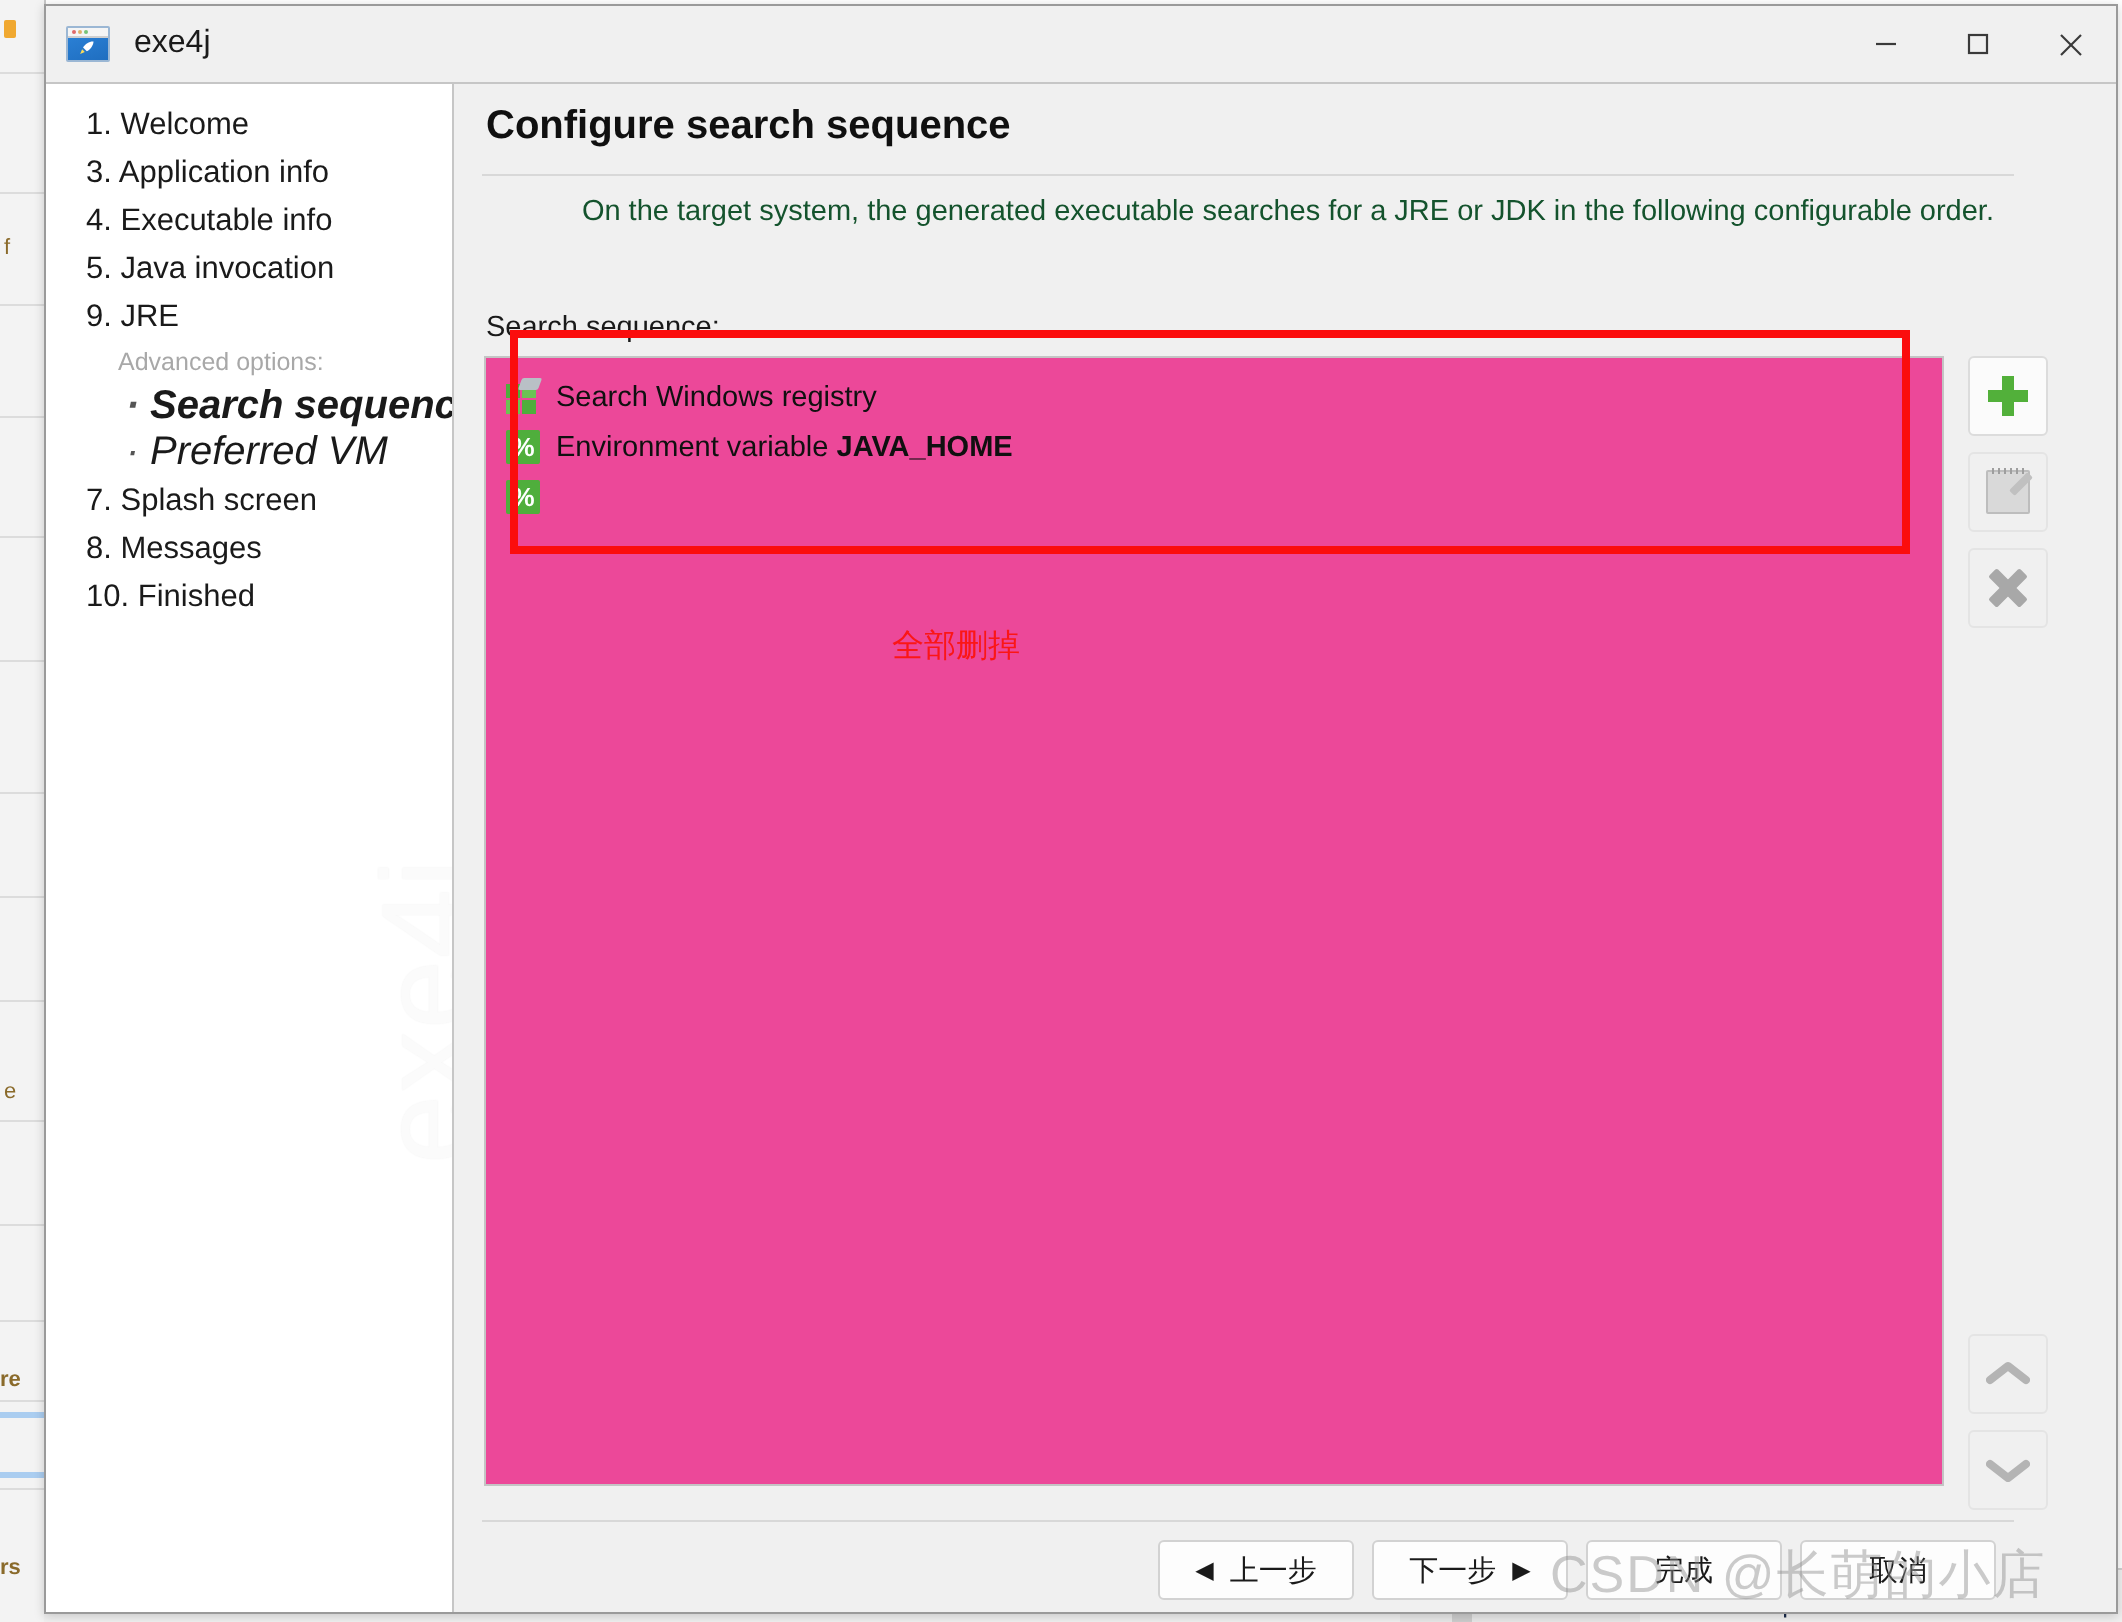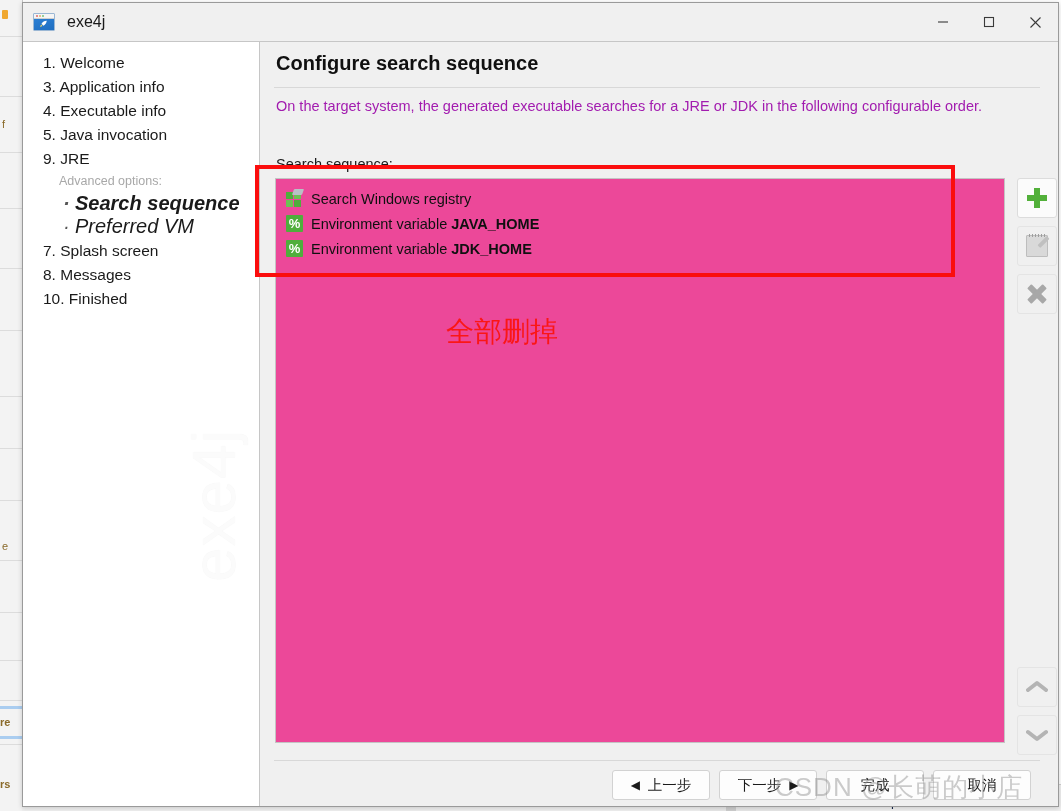--- a/index.html
+++ b/index.html
@@ -187,21 +187,21 @@
     position: absolute;
     left: 0; top: 38px;
     width: 1035px;
     height: 765px;
     display: flex;
   }
 
   
   .sidebar {
     position: relative;
-    width: 237px;
+    width: 204px;
     background: #ffffff;
     border-right: 1px solid #c6c6c6;
     border-top: 1px solid #c6c6c6;
     padding-top: 8px;
     box-sizing: border-box;
     overflow: hidden;
   }
   .nav-item {
     font-size: 15.5px;
     color: #1a1a1a;
@@ -263,22 +263,23 @@
     left: 14px; top: 45px;
     width: 766px;
     height: 1px;
     background: #d8d8d8;
   }
   .page-desc {
     position: absolute;
     left: 16px; top: 53px;
     width: 754px;
     font-size: 14.5px;
-    color: #a21caf;
+    color: #14532d;
     line-height: 22px;
+    text-align: right;
   }
   .field-label {
     position: absolute;
     left: 16px; top: 114px;
     font-size: 14.5px;
     color: #1a1a1a;
   }
 
   
   .listbox {
@@ -432,21 +433,21 @@
     position: absolute;
     left: 255px; top: 165px;
     width: 700px; height: 112px;
     border: 4px solid #fb0d0d;
     box-sizing: border-box;
     pointer-events: none;
   }
   .red-note {
     position: absolute;
     left: 446px; top: 313px;
-    font-size: 28px;
+    font-size: 16px;
     color: #fb1616;
     font-family: "Liberation Sans", sans-serif;
     white-space: nowrap;
   }
 </style>
 </head>
 <body>
 
 <div id="root">
 
@@ -466,21 +467,21 @@
         <i style="top:612px"></i>
         <i style="top:660px"></i>
       <i style="top:700px"></i>
         <i style="top:744px"></i>
     </div>
     <div class="bg-orange-dot"></div>
     <div class="bg-blue-line" style="top:706px"></div>
     <div class="bg-blue-line" style="top:736px"></div>
     <span class="bg-tiny-text" style="left:2px; top:118px;">f</span>
     <span class="bg-tiny-text" style="left:2px; top:540px;">e</span>
-    <span class="bg-tiny-text" style="left:0px; top:684px; font-weight:bold;margin-top:32px;">re</span>
+    <span class="bg-tiny-text" style="left:0px; top:684px; font-weight:bold;">re</span>
     <span class="bg-tiny-text" style="left:0px; top:778px; font-weight:bold;">rs</span>
 
     <div class="bg-bottom-panel"></div>
     <div class="bg-scroll-track"></div>
     <div class="bg-scroll-thumb"></div>
     <div class="bg-check"></div>
     <span class="bg-bottom-text bg-onlyjdk">Only allow JDKs and no JREs</span>
     <span class="bg-bottom-text bg-splash">7. Splash screen</span>
     <div class="bg-red-diag"></div>
     <div class="bg-red-mark" style="left:726px; top:802px; width:40px;"></div>
@@ -562,21 +563,20 @@
               <span class="flap"></span>
             </span>
             <span class="label"><span>Search Windows registry</span></span>
           </div>
           <div class="list-row">
             <span class="ic ic-percent">%</span>
             <span class="label"><span>Environment variable </span><b>JAVA_HOME</b></span>
           </div>
           <div class="list-row">
             <span class="ic ic-percent">%</span>
-            <span class="label"><span>Environment variable </span><b>JDK_HOME</b></span>
           </div>
         </div>
 
         <div class="side-btns">
           <div class="sbtn">
             <span class="plus-wrap">
               <span class="plus-v"></span>
                 <span class="plus-h"></span>
             </span>
           </div>

